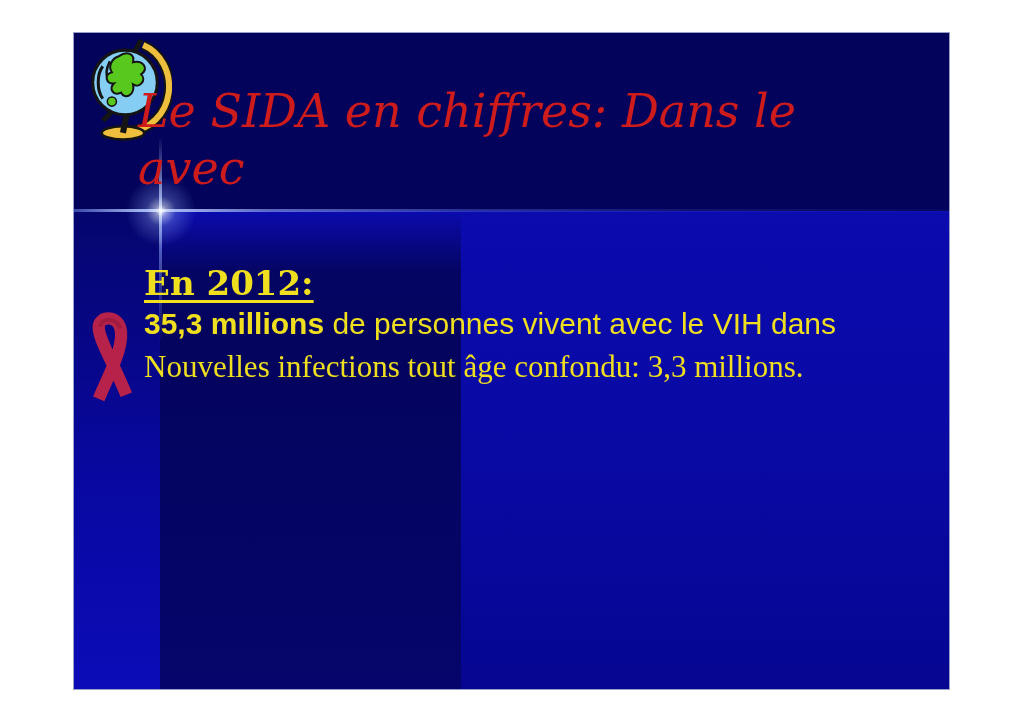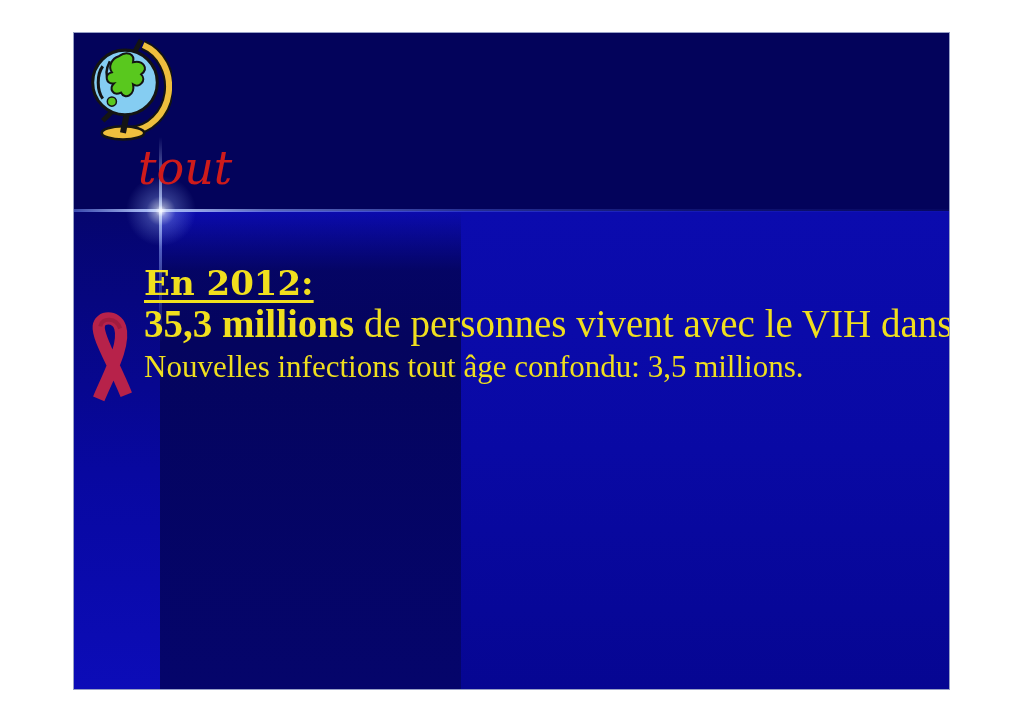--- a/index.html
+++ b/index.html
@@ -29,21 +29,21 @@
 
   
   .title{position:absolute;left:64px;top:50px;width:790px;margin:0;
          font-family:"DejaVu Serif",serif;font-style:italic;font-weight:normal;
          font-size:46px;line-height:57px;color:var(--title-red,#ce1b1b);}
 
   
   .content{position:absolute;left:70px;top:228px;width:805px;color:var(--text-yellow,#f0df1e);}
   .heading{font-size:34px;font-weight:bold;line-height:44px;}
   .heading span{text-decoration:underline;text-decoration-thickness:3px;text-underline-offset:5px;}
-  .stat{font-size:39px;line-height:38px;white-space:nowrap;font-family:Liberation Serif, serif;}
+  .stat{font-size:30px;line-height:38px;white-space:nowrap;font-family:Liberation Sans, sans-serif;}
   .stat b{font-weight:bold;}
   .narrow{font-size:31px;line-height:40px;white-space:nowrap;font-family:"Liberation Serif",serif;}
   .narrow.first{margin-top:4px;}
 
   
   .globe{position:absolute;left:6px;top:5px;width:92px;height:103px;}
   .ribbon{position:absolute;left:10px;top:274px;width:56px;height:98px;}
 </style>
 </head>
 <body>
@@ -69,35 +69,35 @@
         <path d="M60 2 L54 13" stroke="#141414" stroke-width="5"></path>
         <circle cx="44" cy="44" r="32" fill="#85cdf2" stroke="#141414" stroke-width="3"></circle>
         <path d="M22 28 C16 36 16 52 22 60" fill="none" stroke="#141414" stroke-width="3"></path>
         <path d="M29 23 C25 31 25 38 28 42" fill="none" stroke="#141414" stroke-width="2.5"></path>
         <path d="M38 18 C46 12 54 16 52 24 C62 22 68 30 60 36 C66 42 58 50 52 46 C54 56 44 62 40 54 C32 58 28 50 33 45 C25 46 23 36 31 34 C27 28 31 20 38 18 Z" fill="#59c81e" stroke="#141414" stroke-width="2"></path>
         <circle cx="31" cy="63" r="4.5" fill="#59c81e" stroke="#141414" stroke-width="1.5"></circle>
       </svg>
     </div>
 
     <h1 class="title">
-      <br>
-      <span>tout</span>
+      <span>Le SIDA en chiffres: Dans le</span><br>
+      <span>avec</span>
     </h1>
 
     <div class="ribbon">
       <svg viewBox="0 0 54 96" width="56" height="98" aria-hidden="true">
         <path d="M14 90 C26 62 40 36 35 20 C31 8 15 9 14 19 C13 30 27 52 41 86" fill="none" stroke="#b7224a" stroke-width="12"></path>
         <path d="M35 21 C31 10 17 10 15.5 19" fill="none" stroke="#8f1636" stroke-width="4" opacity="0.55"></path>
       </svg>
     </div>
 
     <div class="content">
       <div class="heading">
         <span>En 2012:</span>
       </div>
       <div class="stat">
         <b>35,3 millions</b><span> de personnes vivent avec le VIH dans</span><br>
       </div>
-      <div class="narrow first">Nouvelles infections tout âge confondu: 3,5 millions.</div>
+      <div class="narrow first">Nouvelles infections tout âge confondu: 3,3 millions.</div>
     </div>
 
   </div>
 </div>
 
 </body></html>

